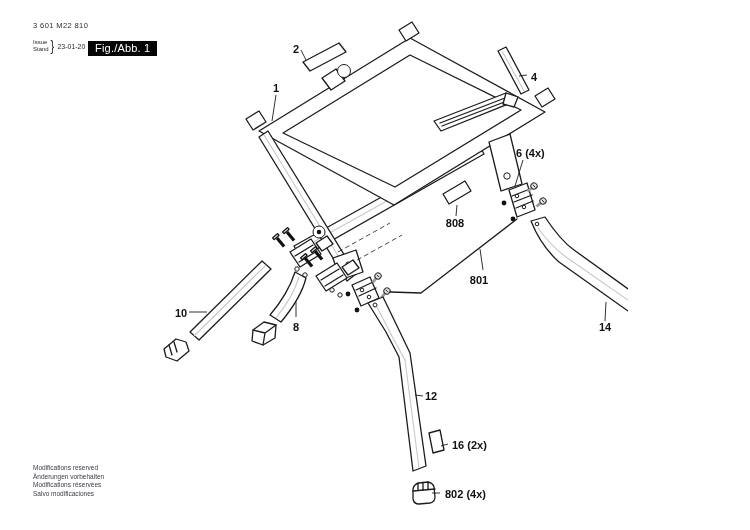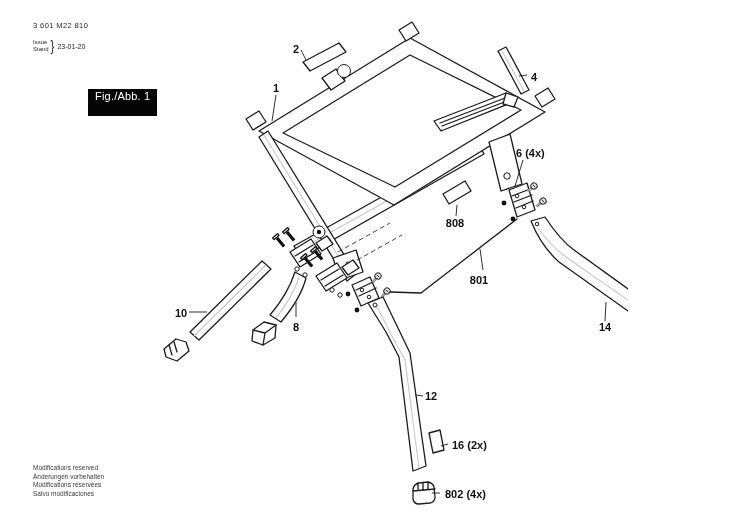--- a/index.html
+++ b/index.html
@@ -5,21 +5,21 @@
   html,body{margin:0;padding:0;background:#ffffff;}
   #page{position:relative;width:628px;height:530px;background:#ffffff;overflow:hidden;
         font-family:"Liberation Sans",sans-serif;color:#1c1c1c;}
   .abs{position:absolute;}
   #part-number{left:33px;top:21px;font-size:7.5px;letter-spacing:.4px;color:#2a2a2a;}
   #issue-row{left:33px;top:38px;display:flex;align-items:center;color:#2a2a2a;}
   #issue-labels{display:flex;flex-direction:column;font-size:6px;line-height:6.6px;}
   #issue-brace{font-size:14px;font-weight:300;margin:0 1px 0 1px;transform:scaleX(.8);}
   #issue-date{font-size:7px;margin-left:2px;}
   #figure-badge{left:88px;top:41px;background:#050505;color:#ffffff;font-size:11px;
-        padding:1px 7px 14px 7px;letter-spacing:.2px;margin-top:48px;}
+        padding:1px 7px 2px 7px;letter-spacing:.2px;}
   #footer{left:33px;top:464px;font-size:6.5px;line-height:8.6px;color:#3a3a44;}
   svg text{font-family:"Liberation Sans",sans-serif;font-weight:bold;font-size:11px;fill:#111;}
   svg .ln{stroke:#1c1c1c;stroke-width:1.3;fill:#ffffff;stroke-linejoin:round;stroke-linecap:round;}
   svg .lnf{stroke:#1c1c1c;stroke-width:1.3;fill:none;stroke-linejoin:round;stroke-linecap:round;}
   svg .hl{stroke:#c8c8c8;stroke-width:1.1;fill:none;}
   svg .leader{stroke:#1c1c1c;stroke-width:.9;fill:none;}
   svg .dash{stroke:#1c1c1c;stroke-width:.8;fill:none;stroke-dasharray:5 3;}
   svg .blk{fill:#111;stroke:none;}
   svg .hole{fill:#ffffff;stroke:#1c1c1c;stroke-width:1;}
 </style>

